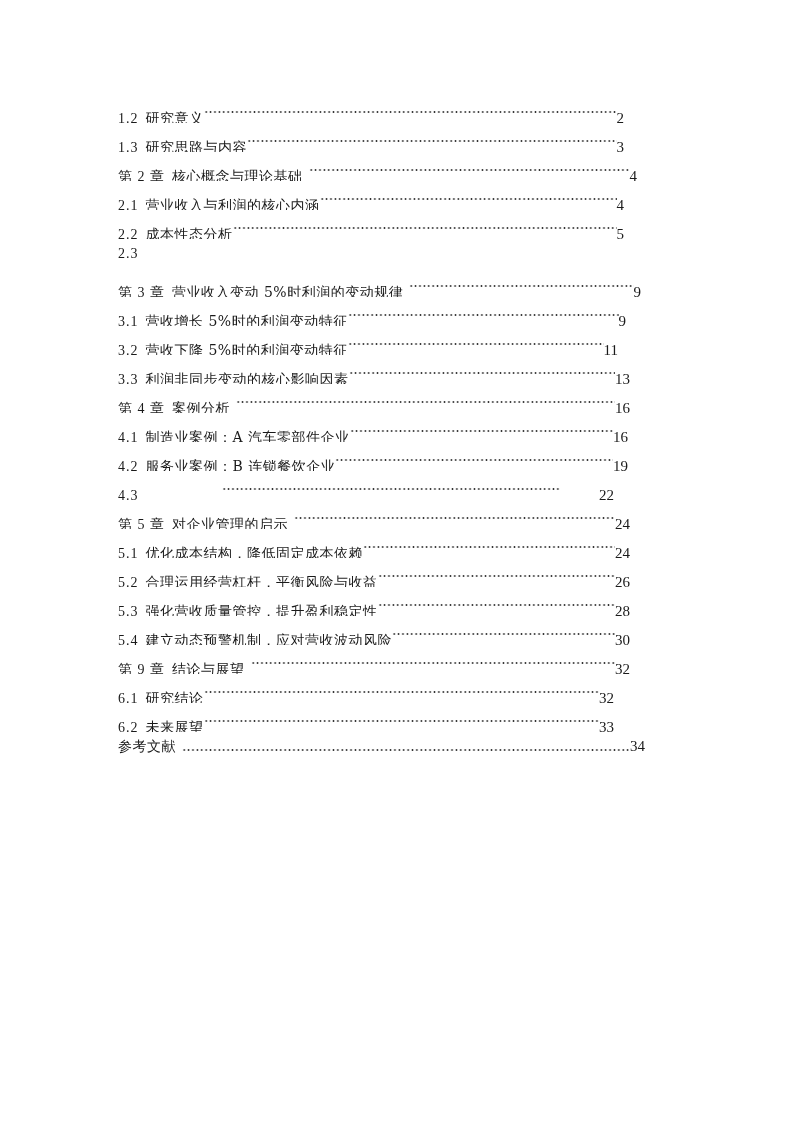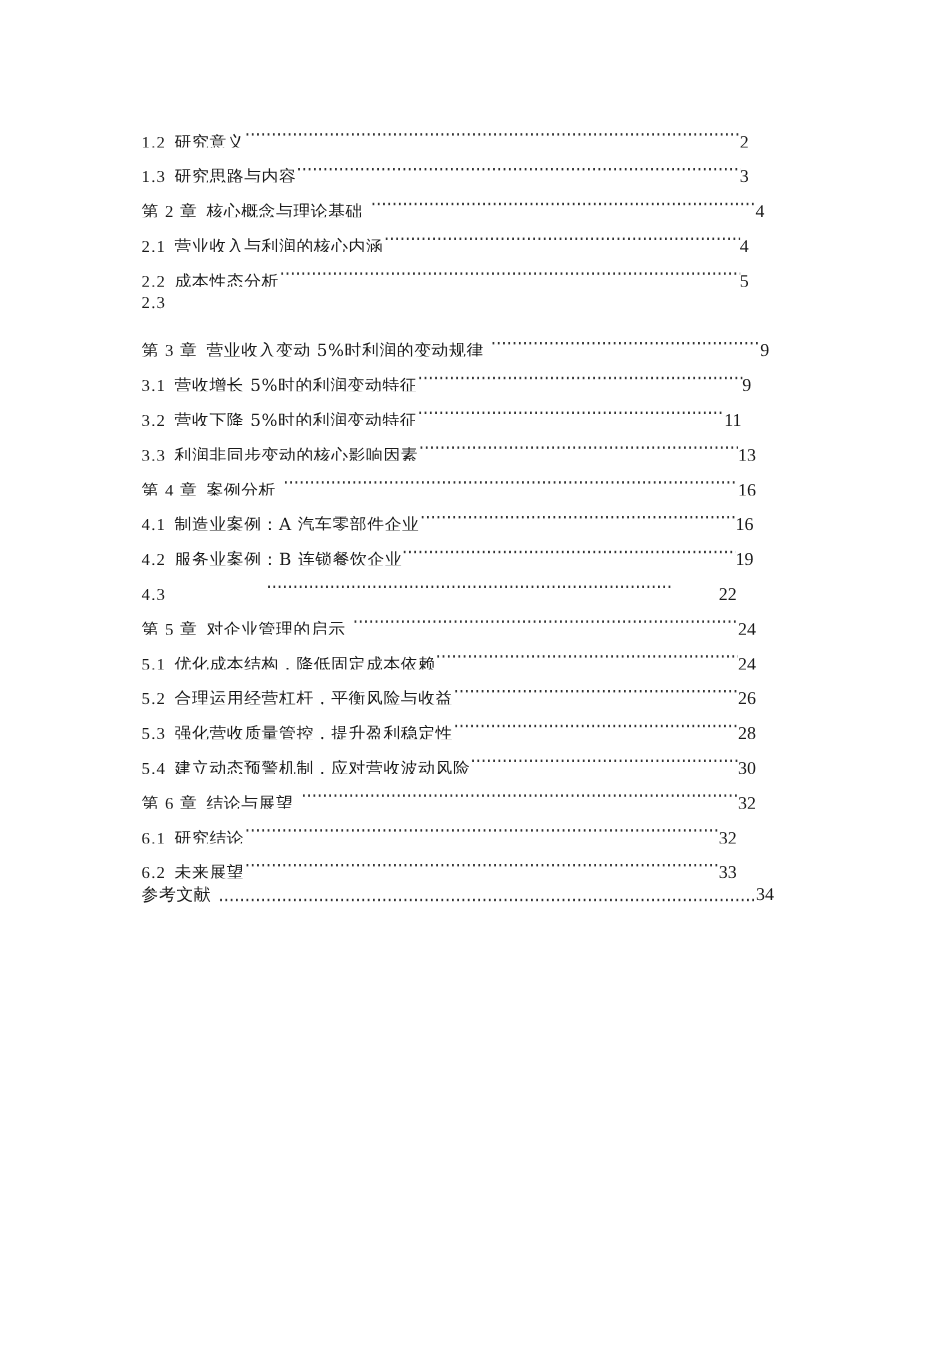--- a/index.html
+++ b/index.html
@@ -208,21 +208,21 @@
     <span class="toc-page">28</span>
   </li>
       <li class="toc-line" style="width: 512px; justify-content: space-between;">
     <span class="toc-num">5.4</span>
     <span class="toc-title">建立动态预警机制，应对营收波动风险</span>
     <span class="toc-sep" style="width: 0px;"></span>
     <span class="toc-leader"></span>
     <span class="toc-page">30</span>
   </li>
       <li class="toc-line" style="width: 512px;">
-    <span class="toc-num">第 6 章</span>
+    <span class="toc-num">第 9 章</span>
     <span class="toc-title">结论与展望</span>
     <span class="toc-sep"></span>
     <span class="toc-leader"></span>
     <span class="toc-page">32</span>
   </li>
       <li class="toc-line" style="width: 496px;">
     <span class="toc-num">6.1</span>
     <span class="toc-title">研究结论</span>
     <span class="toc-sep" style="width: 0px;"></span>
     <span class="toc-leader"></span>

